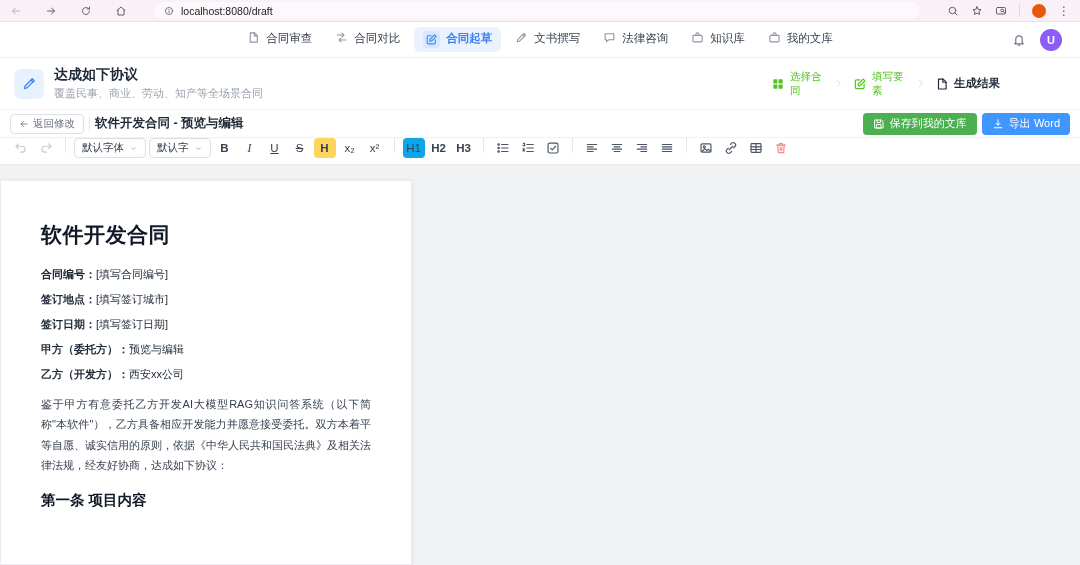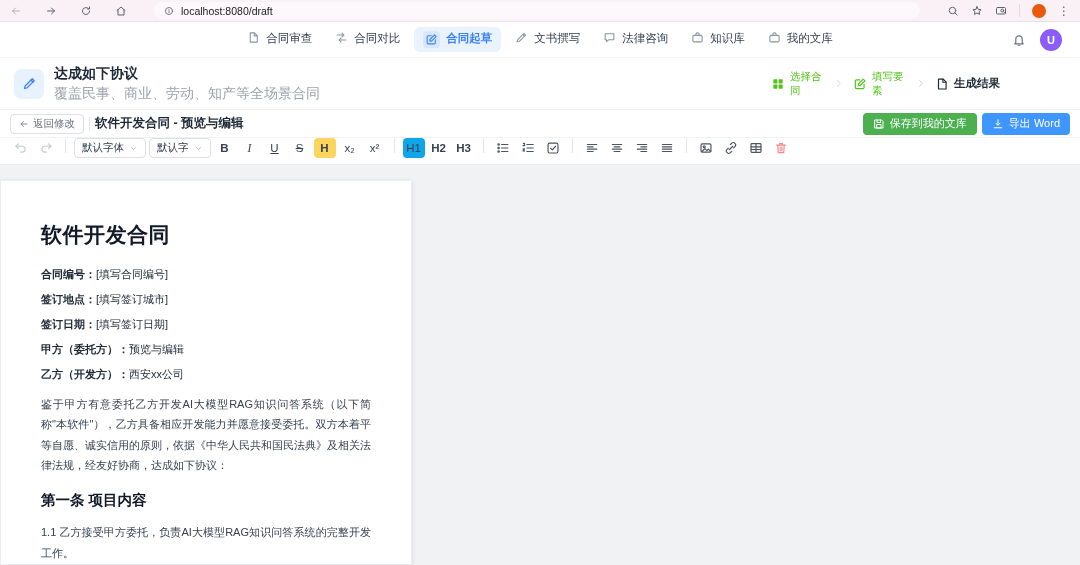--- a/index.html
+++ b/index.html
@@ -30,21 +30,21 @@
   .tab.active .icbox{background:#d7e7fd;border-radius:4px;padding:2px;display:flex}
   .tab.active .ic{color:var(--accent-blue,#3b82f6)}
   .nav-right{position:absolute;right:18px;display:flex;align-items:center;gap:14px}
   .bell{font-size:14px;color:#6b7280}
   .avatar{width:22px;height:22px;border-radius:50%;background:var(--avatar-purple,#8b5cf6);color:#fff;font-size:11px;font-weight:700;display:flex;align-items:center;justify-content:center}
 
   
   .header{height:52px;border-bottom:1px solid #f0f1f3;display:flex;align-items:center;padding:0 14px}
   .h-icon{width:30px;height:30px;border-radius:7px;background:#e8f1fe;color:var(--accent-blue,#3b82f6);display:flex;align-items:center;justify-content:center;font-size:15px;margin-right:10px}
   .h-title{font-size:14px;font-weight:700;color:#1f2937}
-  .h-sub{font-size:14px;color:#9ca3af;margin-top:2px}
+  .h-sub{font-size:11px;color:#9ca3af;margin-top:2px}
   .steps{margin-left:auto;display:flex;align-items:center;gap:9px;padding-right:66px}
   .step{display:flex;align-items:center;gap:5px}
   .step .ic{font-size:14px}
   .step-label{font-size:10.5px;line-height:1.25}
   .step.done{color:var(--step-green,#52c41a)}
   .step.done .step-label{width:34px}
   .step.current{color:#1f2937;font-weight:700}
   .step.current .step-label{font-size:11.5px}
   .chev{font-size:11px;color:#d1d5db}
 
@@ -462,16 +462,15 @@
 <div class="canvas">
   <div class="page">
     <h1>软件开发合同</h1>
     <p class="meta"><b>合同编号：</b><span>[填写合同编号]</span></p>
     <p class="meta"><b>签订地点：</b><span>[填写签订城市]</span></p>
     <p class="meta"><b>签订日期：</b><span>[填写签订日期]</span></p>
     <p class="meta"><b>甲方（委托方）：</b><span>预览与编辑</span></p>
     <p class="meta"><b>乙方（开发方）：</b><span>西安xx公司</span></p>
     <p class="clause">鉴于甲方有意委托乙方开发AI大模型RAG知识问答系统（以下简称"本软件"），乙方具备相应开发能力并愿意接受委托。双方本着平等自愿、诚实信用的原则，依据《中华人民共和国民法典》及相关法律法规，经友好协商，达成如下协议：</p>
     <h2>第一条 项目内容</h2>
-    <p class="clause">1.1 乙方接受甲方委托，负责AI大模型RAG知识问答系统的完整开发工作。</p>
 
   </div>
 </div>
 
 </body></html>

